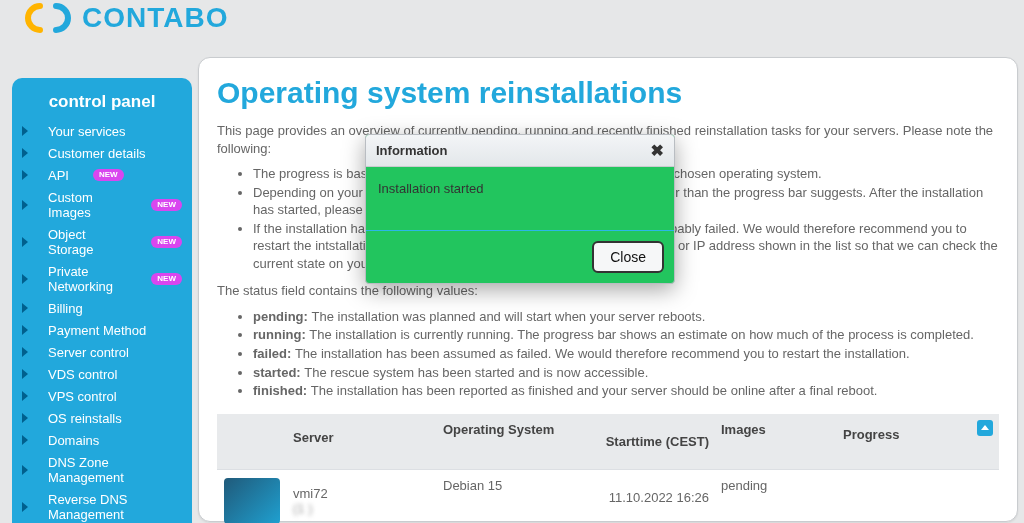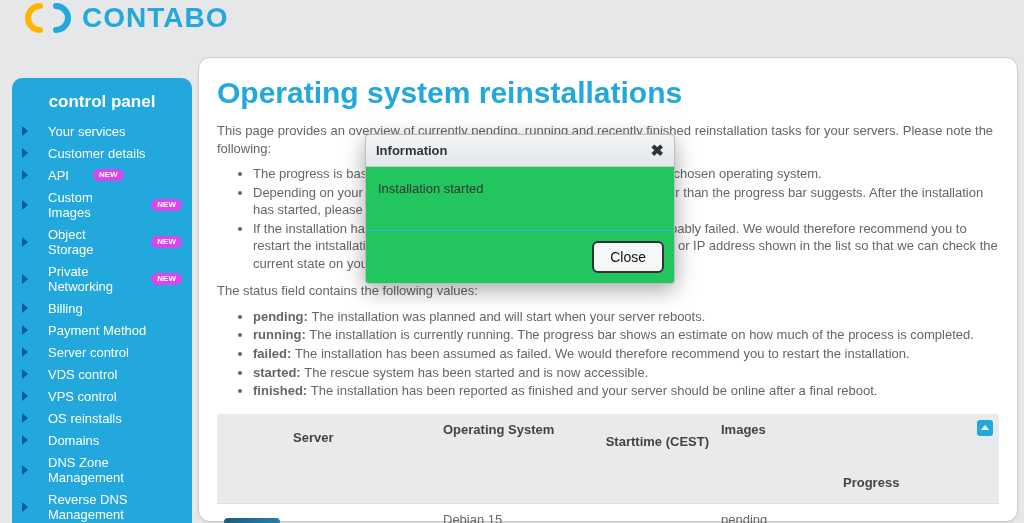--- a/index.html
+++ b/index.html
@@ -110,21 +110,21 @@
     font-weight: bold;
     font-size: 13px;
     color: #444;
   }
   .table-row { display: flex; font-size: 13px; color: #666; border-bottom: 1px solid #dcdfe3; }
   .col-icon { width: 70px; flex: 0 0 70px; padding: 6px 0; display:flex; align-items:center; justify-content:center; }
   .col-server { width: 150px; flex: 0 0 150px; padding: 16px 6px; }
   .col-os { width: 162px; flex: 0 0 162px; padding: 8px 6px; }
   .col-start { width: 116px; flex: 0 0 116px; padding: 20px 6px; text-align: right; }
   .col-status { width: 122px; flex: 0 0 122px; padding: 8px 6px; }
-  .col-prog { flex: 1 1 auto; padding: 13px 6px; position: relative; margin-top: 48px; }
+  .col-prog { flex: 1 1 auto; padding: 13px 6px; position: relative; }
   .server-img {
     width: 56px; height: 46px; border-radius: 4px;
     background: linear-gradient(135deg,#205a7a 0%,#1fa0d0 100%);
     position: relative;
   }
   .server-sub { color: #999; filter: blur(2px); }
   .collapse-icon {
     position: absolute;
     right: 6px; top: 6px;
     width: 16px; height: 16px;

